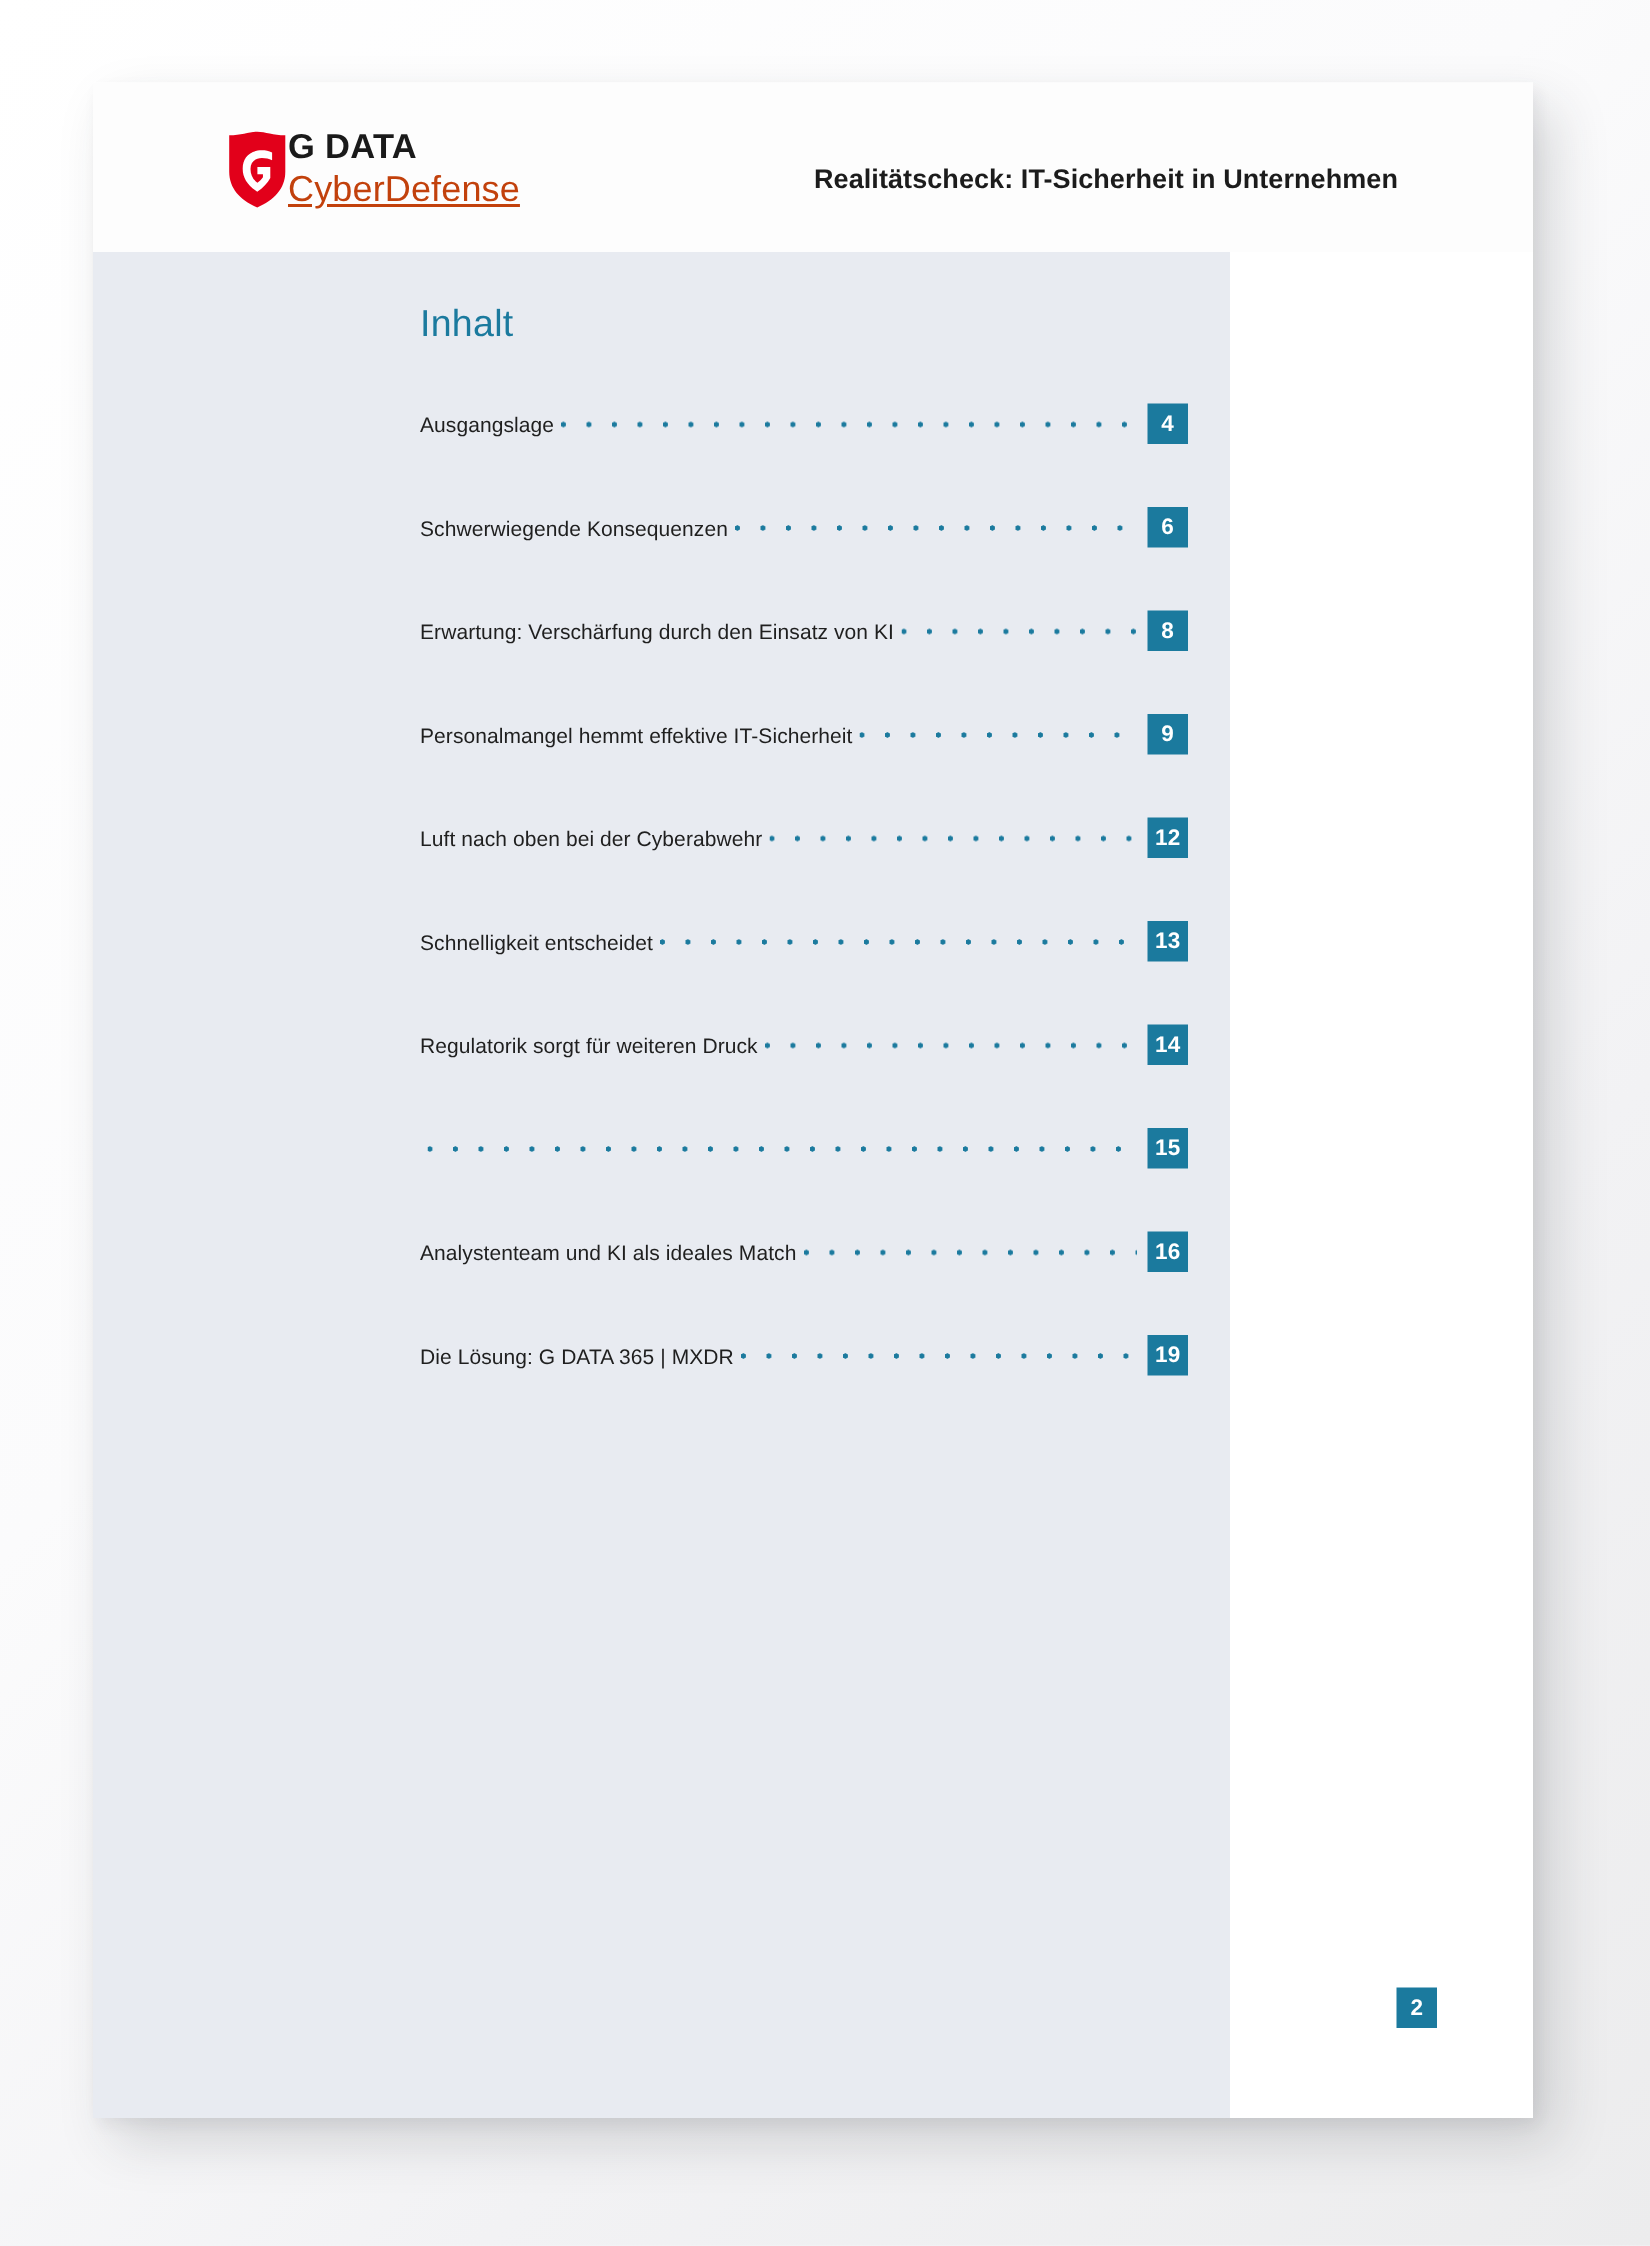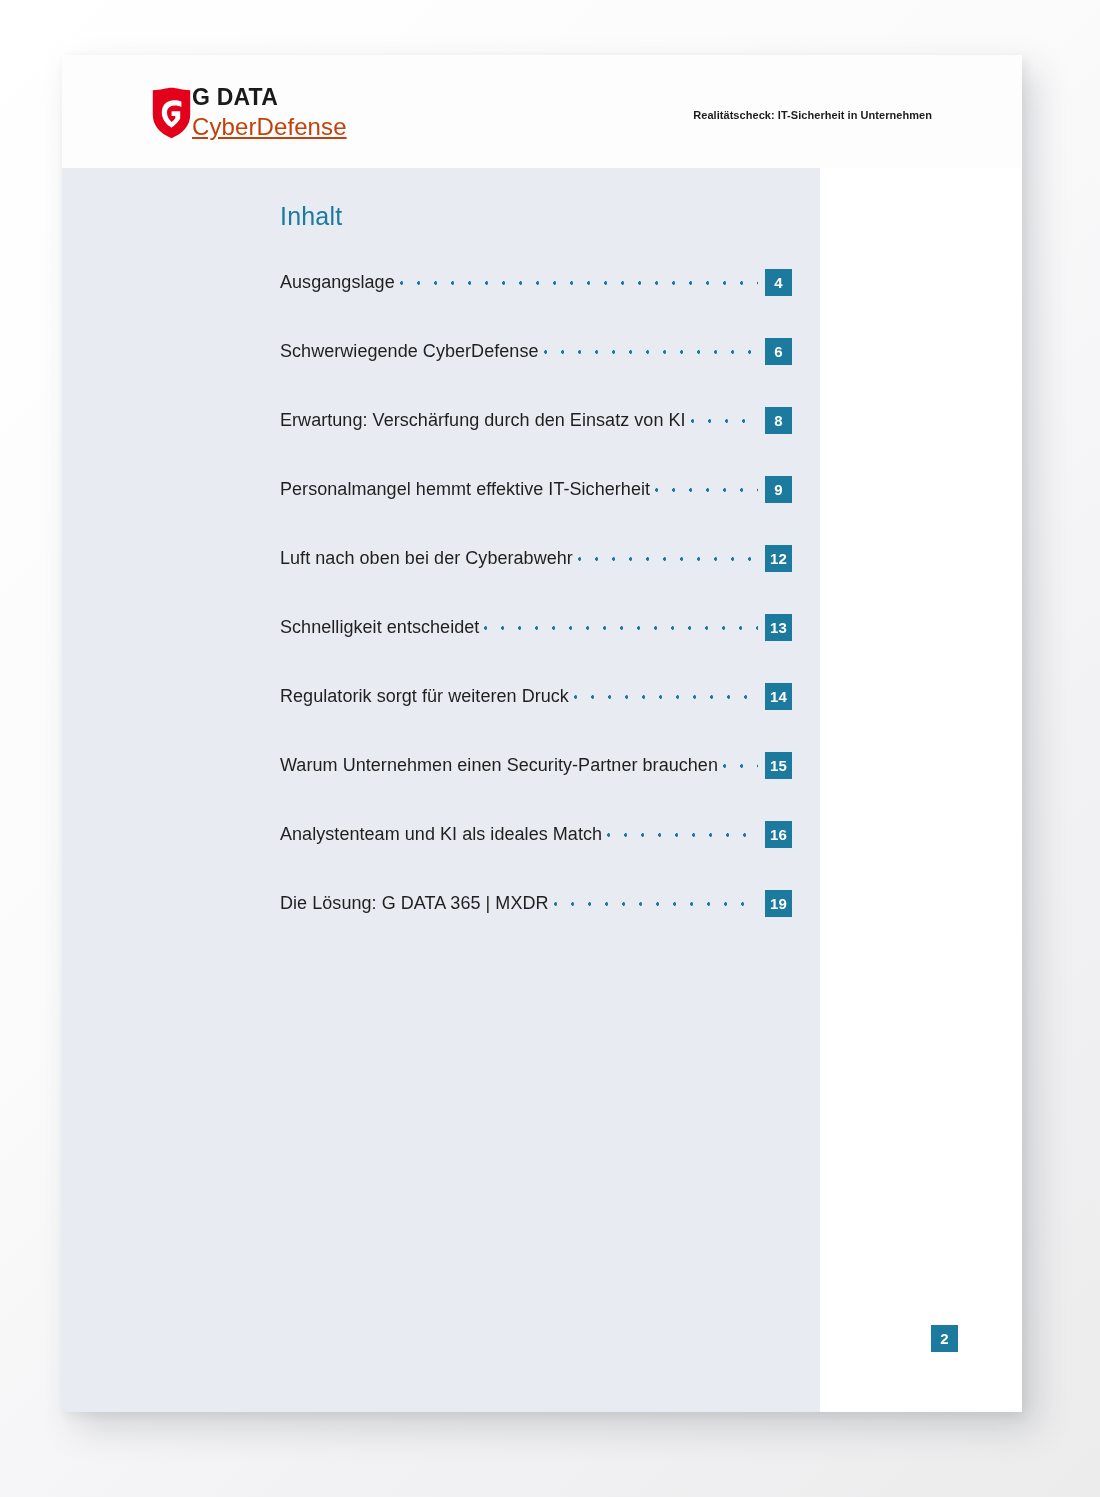--- a/index.html
+++ b/index.html
@@ -77,21 +77,21 @@
     color: #c2410c;
     margin-top: 6px;
     letter-spacing: 0.1px;
     text-decoration: underline;
   }
 
   .header-title {
     position: absolute;
     right: 90px;
     top: 54px;
-    font-size: 11px;
+    font-size: 18px;
     font-weight: bold;
     color: #1c1c1c;
     letter-spacing: 0.05px;
     white-space: nowrap;
   }
 
   
   .band {
     position: absolute;
     left: 0;
@@ -122,21 +122,21 @@
   }
   .toc-item {
     display: flex;
     align-items: center;
     height: 27px;
     margin-bottom: 42px;
   }
   .toc-item:last-child { margin-bottom: 0; }
 
   .toc-label {
-    font-size: 18px;
+    font-size: 14px;
     color: #1f1f1f;
     white-space: nowrap;
     letter-spacing: 0.05px;
   }
   .toc-leader {
     flex: 1 1 auto;
     height: 16px;
     margin: 0 7px 0 5px;
     min-width: 8px;
     background-image: radial-gradient(circle at 1.6px 50%, #1b7a9e 1.6px, rgba(0,0,0,0) 1.9px);
@@ -206,21 +206,21 @@
     <h1 class="toc-heading">Inhalt</h1>
     <ul class="toc-list">
 
       <li class="toc-item">
         <span class="toc-label">Ausgangslage</span>
         <span class="toc-leader"></span>
         <span class="toc-page">4</span>
       </li>
 
       <li class="toc-item">
-        <span class="toc-label">Schwerwiegende CyberDefense</span>
+        <span class="toc-label">Schwerwiegende Konsequenzen</span>
         <span class="toc-leader"></span>
         <span class="toc-page">6</span>
       </li>
 
       <li class="toc-item">
         <span class="toc-label">Erwartung: Verschärfung durch den Einsatz von KI</span>
         <span class="toc-leader"></span>
         <span class="toc-page">8</span>
       </li>
 
@@ -242,21 +242,20 @@
         <span class="toc-page">13</span>
       </li>
 
       <li class="toc-item">
         <span class="toc-label">Regulatorik sorgt für weiteren Druck</span>
         <span class="toc-leader"></span>
         <span class="toc-page">14</span>
       </li>
 
       <li class="toc-item">
-        <span class="toc-label">Warum Unternehmen einen Security-Partner brauchen</span>
         <span class="toc-leader"></span>
         <span class="toc-page">15</span>
       </li>
 
       <li class="toc-item">
         <span class="toc-label">Analystenteam und KI als ideales Match</span>
         <span class="toc-leader"></span>
         <span class="toc-page">16</span>
       </li>
 

